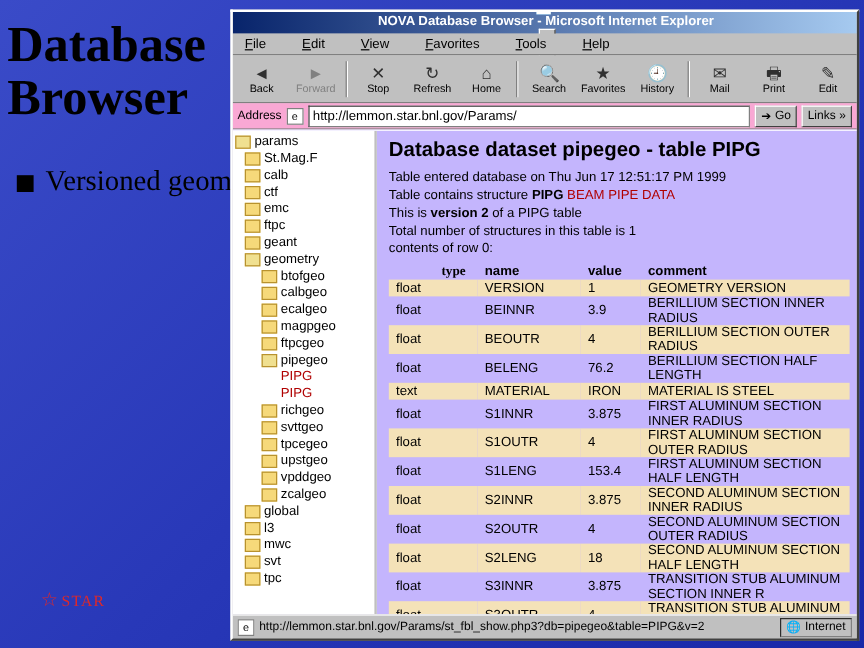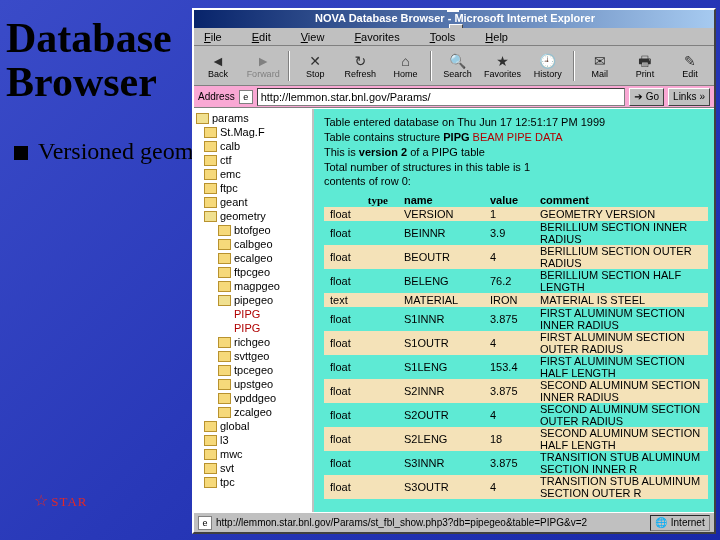--- a/index.html
+++ b/index.html
@@ -71,21 +71,21 @@
   .addressbar input {
     flex: 1; height: 18px; border: 1px solid #808080; border-top-color:#404040; border-left-color:#404040;
     background: #fff; font-size: 11px; padding: 0 3px;
   }
   .addressbar .go-btn, .addressbar .links-btn {
     height: 18px; padding: 0 4px; background:#c0c0c0;
     border:1px solid #fff; border-right-color:#404040; border-bottom-color:#404040;
     font-size: 10px; display:flex; align-items:center; gap:3px;
   }
   .content {
-    flex: 1; display: flex; background: #5eead4; overflow: hidden;
+    flex: 1; display: flex; background: #c4b5fd; overflow: hidden;
     border-top: 1px solid #fff;
   }
   .tree {
     width: 120px; background: #fff; overflow: hidden;
     border-right: 2px inset #c0c0c0; padding: 2px 0 2px 2px; font-size: 11px;
   }
   .tn { display: flex; align-items: center; height: 14px; white-space: nowrap; }
   .ind1 { padding-left: 8px; } .ind2 { padding-left: 22px; } .ind3 { padding-left: 38px; }
   .fold { width: 13px; height: 11px; background: #f6d97a; border:1px solid #b8922e; margin-right: 3px; }
   .fold.open { background: #f0e090; }
@@ -244,25 +244,25 @@
         <div class="tn ind2">
           <span class="fold"></span>
           <span>calbgeo</span>
         </div>
         <div class="tn ind2">
           <span class="fold"></span>
           <span>ecalgeo</span>
         </div>
         <div class="tn ind2">
           <span class="fold"></span>
+          <span>magpgeo</span>
+        </div>
+        <div class="tn ind2">
+          <span class="fold"></span>
           <span>ftpcgeo</span>
-        </div>
-        <div class="tn ind2">
-          <span class="fold"></span>
-          <span>magpgeo</span>
         </div>
         <div class="tn ind2">
           <span class="fold open"></span>
           <span>pipegeo</span>
         </div>
         <div class="tn ind3 leaf">
           <span>PIPG</span>
         </div>
         <div class="tn ind3 leaf">
           <span>PIPG</span>
@@ -306,20 +306,21 @@
         <div class="tn ind1">
           <span class="fold"></span>
           <span>svt</span>
         </div>
         <div class="tn ind1">
           <span class="fold"></span>
           <span>tpc</span>
         </div>
       </div>
     <div class="pane">
+      <h2>Database dataset pipegeo - table PIPG</h2>
       <div class="meta">
         <span>Table entered database on </span><span>Thu Jun 17 12:51:17 PM 1999</span><br>
         <span>Table contains structure </span><b>PIPG</b><span class="red"> BEAM PIPE DATA</span><br>
         <span>This is </span><b>version 2</b><span> of a PIPG table</span><br>
         <span>Total number of structures in this table is 1</span><br>
         <span>contents of row 0:</span>
       </div>
       <table class="data" id="dtable">
         <thead>
             <tr id="dheaders">

